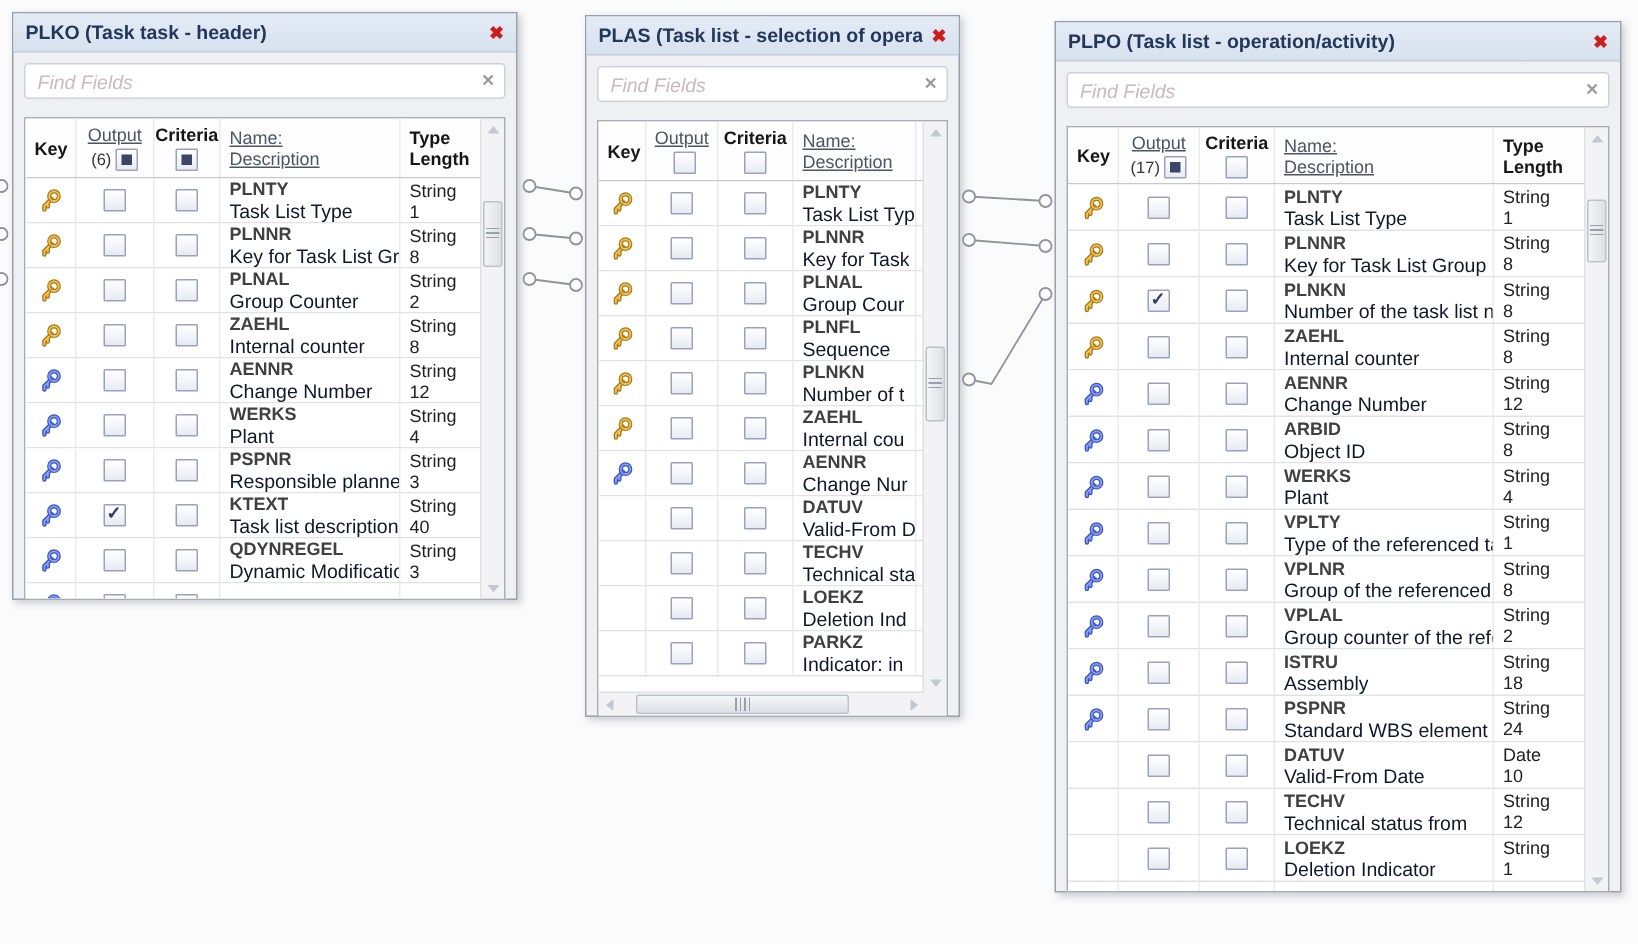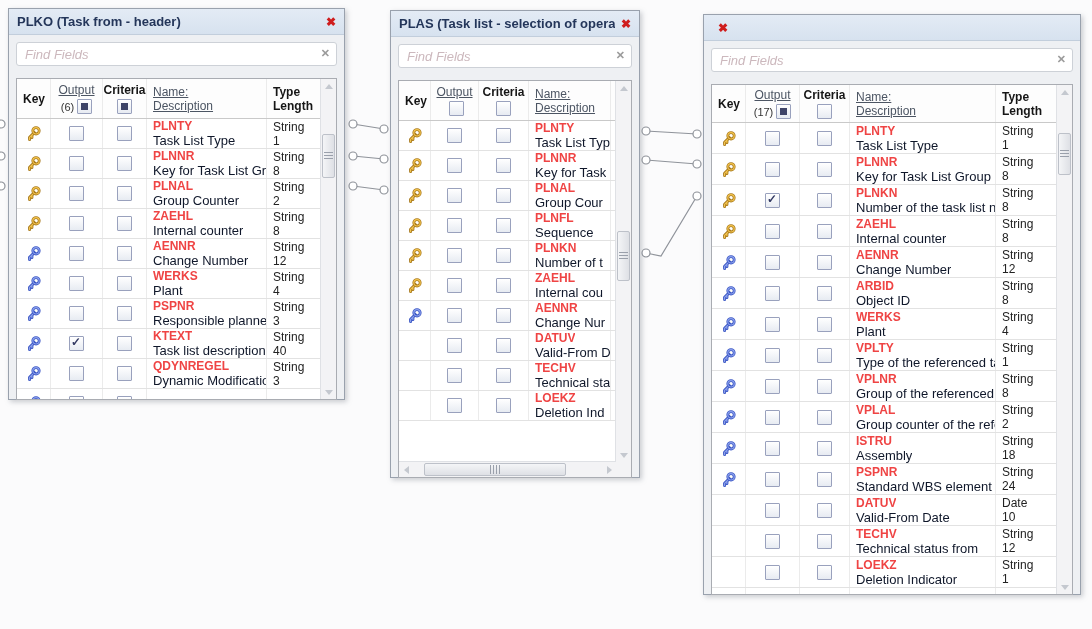--- a/index.html
+++ b/index.html
@@ -35,21 +35,21 @@
   .p2 .c-key{width:34px;} .p2 .c-out{width:54px;} .p2 .c-crit{width:50px;} .p2 .c-name{width:146px;} .p2 .c-type{flex:1;}
   .c-name,.c-type{flex-direction:column;align-items:flex-start;justify-content:center;padding-left:6px;}
   .c-type{border-right:none;font-size:12px;color:#222;line-height:14px;text-align:right;}
   .hstack{display:flex;flex-direction:column;align-items:center;justify-content:center;gap:2px;}
   .hlink{font-size:12px;color:#4c5563;text-decoration:underline;white-space:nowrap;}
   .hbold{font-size:12px;font-weight:bold;color:#161616;white-space:nowrap;}
   .hsub{display:flex;align-items:center;gap:3px;font-size:11px;color:#333;}
   .hkey{justify-content:flex-start;padding-left:6px;}
   .row{display:flex;border-bottom:1px solid #e2e2e2;box-sizing:border-box;background:#fff;}
   .p0 .row,.p1 .row{height:30px;} .p2 .row{height:31px;}
-  .fname{color:#ef4444;font-weight:bold;font-size:12px;line-height:14px;white-space:nowrap;overflow:hidden;max-width:100%;cursor:pointer;}
+  .fname{color:#404040;font-weight:bold;font-size:12px;line-height:14px;white-space:nowrap;overflow:hidden;max-width:100%;cursor:pointer;}
   .fdesc{color:#0f172a;font-size:13px;line-height:15px;white-space:nowrap;overflow:hidden;max-width:100%;}
   .cb{width:13px;height:13px;border:1px solid #99a1bd;border-radius:1px;position:relative;flex:none;
       background:linear-gradient(180deg,#ffffff,#e7ebf2);display:inline-block;cursor:pointer;}
   .cb.checked::after{content:"✓";position:absolute;left:1px;top:-2px;font-size:12px;font-weight:bold;color:#333a63;}
   .cb.ind::after{content:"";position:absolute;left:3px;top:3px;width:7px;height:7px;background:#3e4468;}
   .vscroll{position:absolute;top:0;right:0;width:15px;bottom:0;background:#f3f3f5;border-left:1px solid #dfe1e5;}
   .p1 .vscroll{bottom:15px;}
   .arrow{position:absolute;left:0;width:15px;height:14px;display:flex;align-items:center;justify-content:center;}
   .tri-up{width:0;height:0;border-left:4px solid transparent;border-right:4px solid transparent;border-bottom:5px solid #c4c8cf;}
   .tri-dn{width:0;height:0;border-left:4px solid transparent;border-right:4px solid transparent;border-top:5px solid #c4c8cf;}
@@ -63,21 +63,21 @@
           background:linear-gradient(180deg,#f4f5f7,#dee0e5);display:flex;align-items:center;justify-content:center;}
   .gripV{width:10px;height:9px;background:repeating-linear-gradient(90deg,#9aa0ab 0 1px,transparent 1px 3px);}
   .corner{position:absolute;right:0;bottom:0;width:15px;height:15px;background:#f3f3f5;}
   #wires{position:absolute;left:0;top:0;z-index:5;pointer-events:none;}
 </style>
 </head>
 <body>
 
 <div class="panel p0">
   <div class="titlebar">
-    <span class="title">PLKO (Task from - header)</span>
+    <span class="title">PLKO (Task task - header)</span>
     <span class="close">✖</span>
   </div>
   <div class="search">
     <input placeholder="Find Fields" style="">
     <span class="clear">✕</span>
   </div>
   <div class="tablewrap">
     <div class="grid">
       <div class="hrow">
         <div class="cell c-key hkey hbold">Key</div>
@@ -626,20 +626,37 @@
             </div>
             <div class="cell c-name">
               <div class="fname">LOEKZ</div>
               <div class="fdesc">Deletion Ind</div>
             </div>
             <div class="cell c-type">
               <div></div>
               <div></div>
             </div>
           </div>
+          <div class="row">
+            <div class="cell c-key"></div>
+            <div class="cell c-out">
+              <span class="cb"></span>
+            </div>
+            <div class="cell c-crit">
+              <span class="cb"></span>
+            </div>
+            <div class="cell c-name">
+              <div class="fname">PARKZ</div>
+              <div class="fdesc">Indicator: in</div>
+            </div>
+            <div class="cell c-type">
+              <div></div>
+              <div></div>
+            </div>
+          </div>
         </div>
     </div>
     <div class="vscroll">
       <div class="arrow" style="top:0">
           <div class="tri-up"></div>
         </div>
       <div class="vthumb" style="top:150px;height:48px;">
           <div class="gripH"></div>
         </div>
       <div class="arrow" style="bottom:0">
@@ -656,20 +673,21 @@
       <div class="arrow" style="right:0;left:auto;top:0;width:14px;height:15px;">
           <div class="tri-rt"></div>
         </div>
     </div>
     <div class="corner"></div>
   </div>
 </div>
 
 <div class="panel p2">
   <div class="titlebar">
+    <span class="title">PLPO (Task list - operation/activity)</span>
     <span class="close">✖</span>
   </div>
   <div class="search">
     <input placeholder="Find Fields" style="">
     <span class="clear">✕</span>
   </div>
   <div class="tablewrap">
     <div class="grid">
       <div class="hrow">
         <div class="cell c-key hkey hbold">Key</div>

